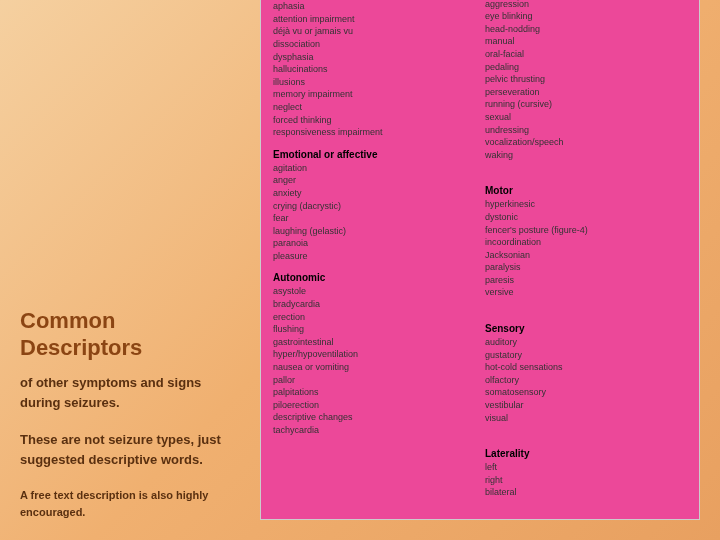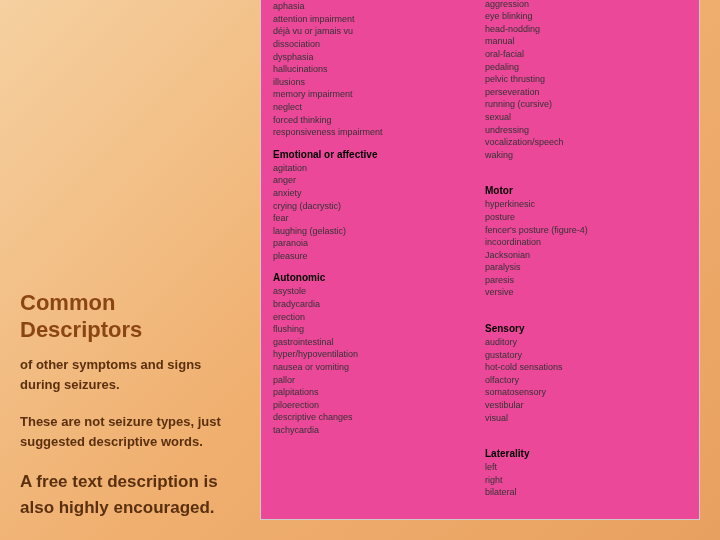--- a/index.html
+++ b/index.html
@@ -38,21 +38,21 @@
       line-height: 1.5;
     }
     .note {
       font-size: 13px;
       font-weight: bold;
       color: #5a3010;
       margin-bottom: 18px;
       line-height: 1.5;
     }
     .free-text {
-      font-size: 17px;
+      font-size: 11px;
       font-weight: bold;
       color: #5a3010;
       line-height: 1.5;
     }
     .right-panel {
       flex: 1;
       background: #ec4899;
       border: 1px solid #ccc;
       padding: 10px 12px;
       display: grid;
@@ -172,21 +172,21 @@
           <li>sexual</li>
           <li>undressing</li>
           <li>vocalization/speech</li>
           <li>waking</li>
         </ul>
       </div>
       <div class="category-block">
         <div class="category-title">Motor</div>
         <ul class="item-list">
           <li>hyperkinesic</li>
-          <li>posture</li>
+          <li>dystonic</li>
           <li>fencer's posture (figure-4)</li>
           <li>incoordination</li>
           <li>Jacksonian</li>
           <li>paralysis</li>
           <li>paresis</li>
           <li>versive</li>
         </ul>
       </div>
       <div class="category-block">
         <div class="category-title">Sensory</div>

